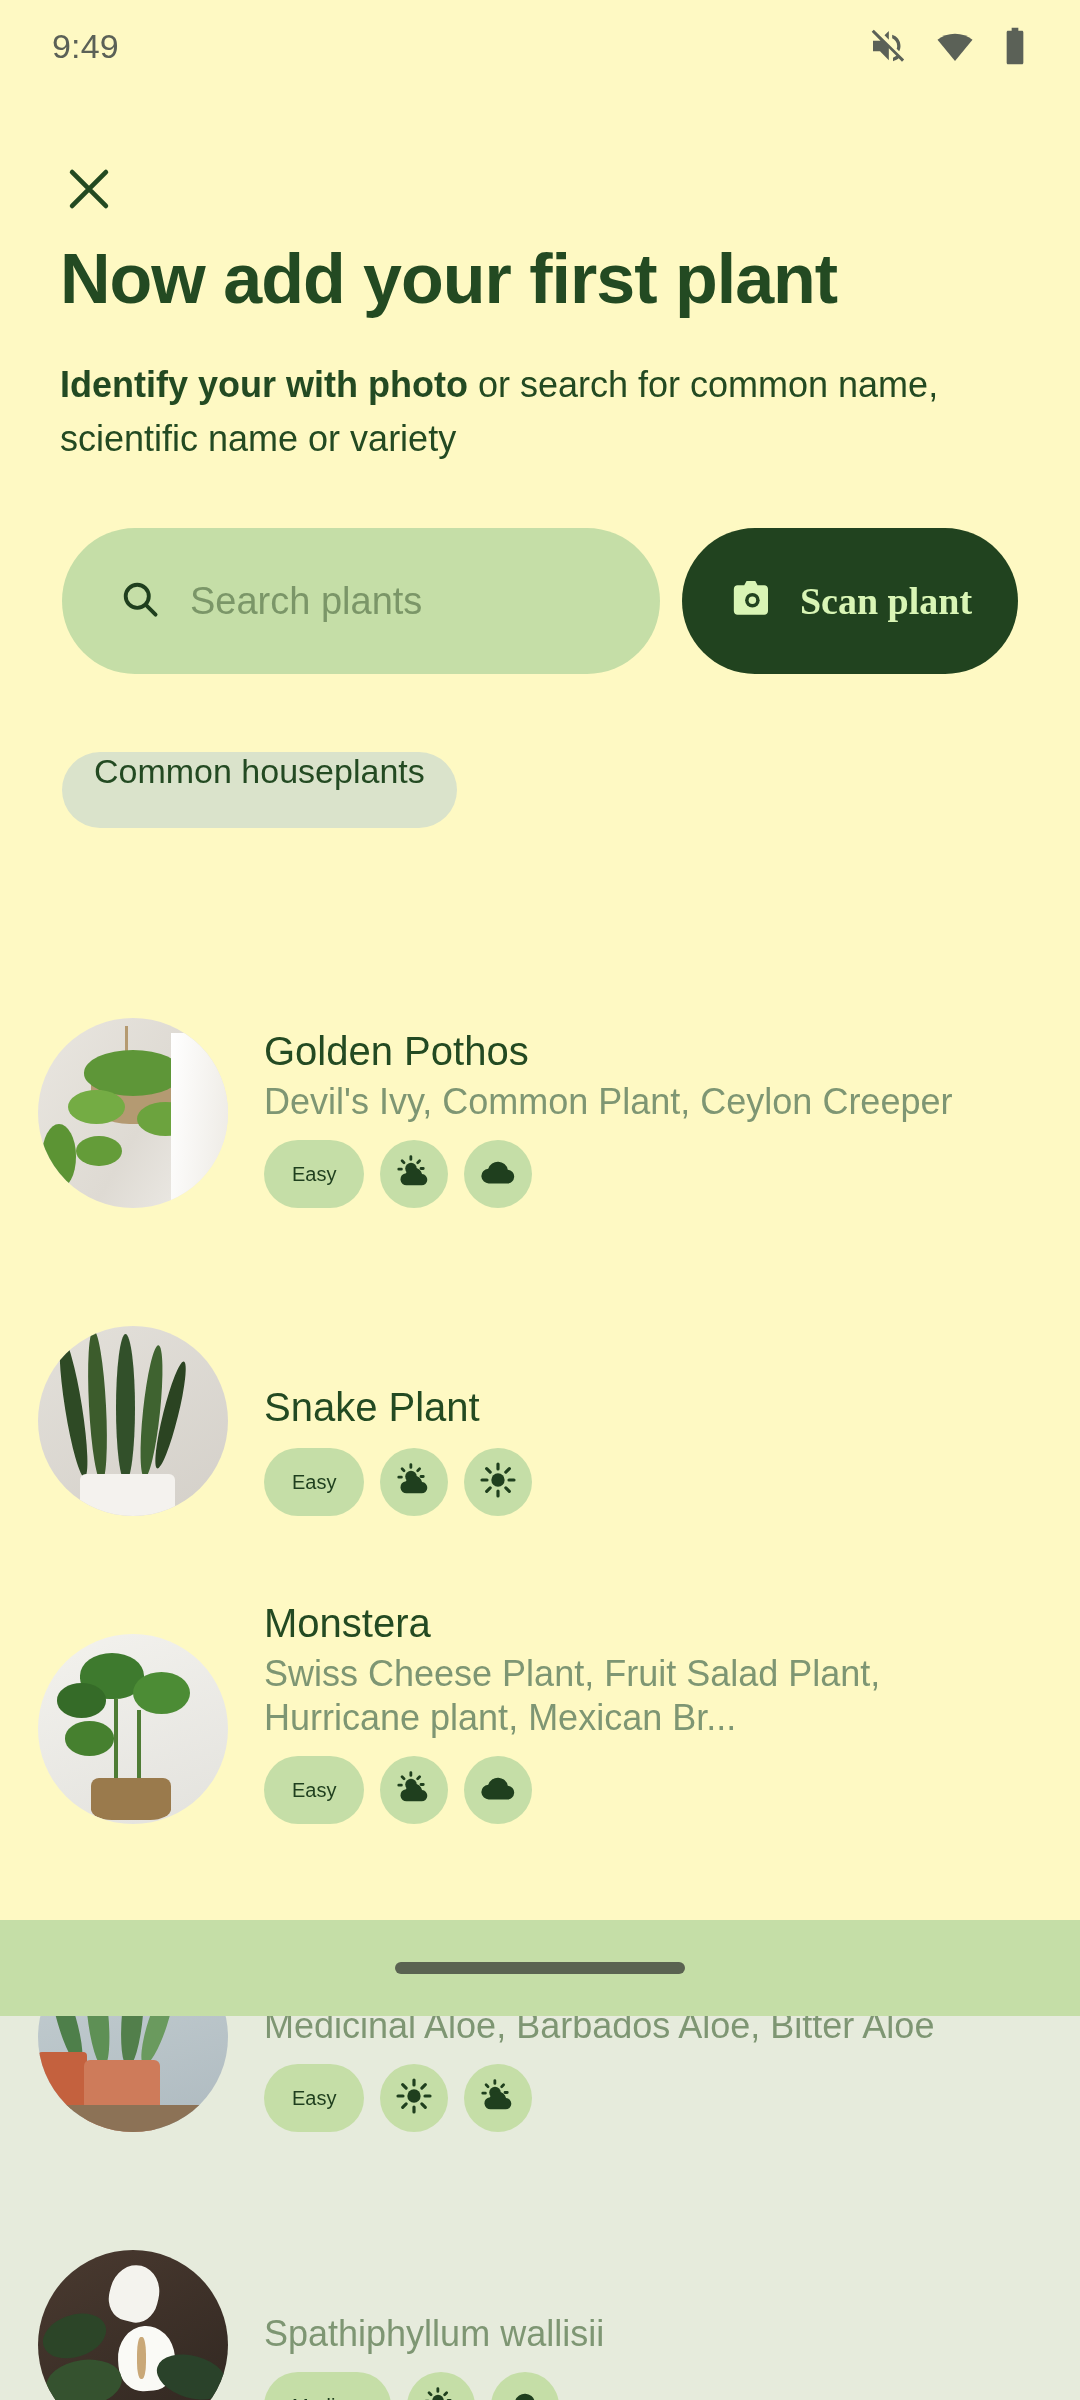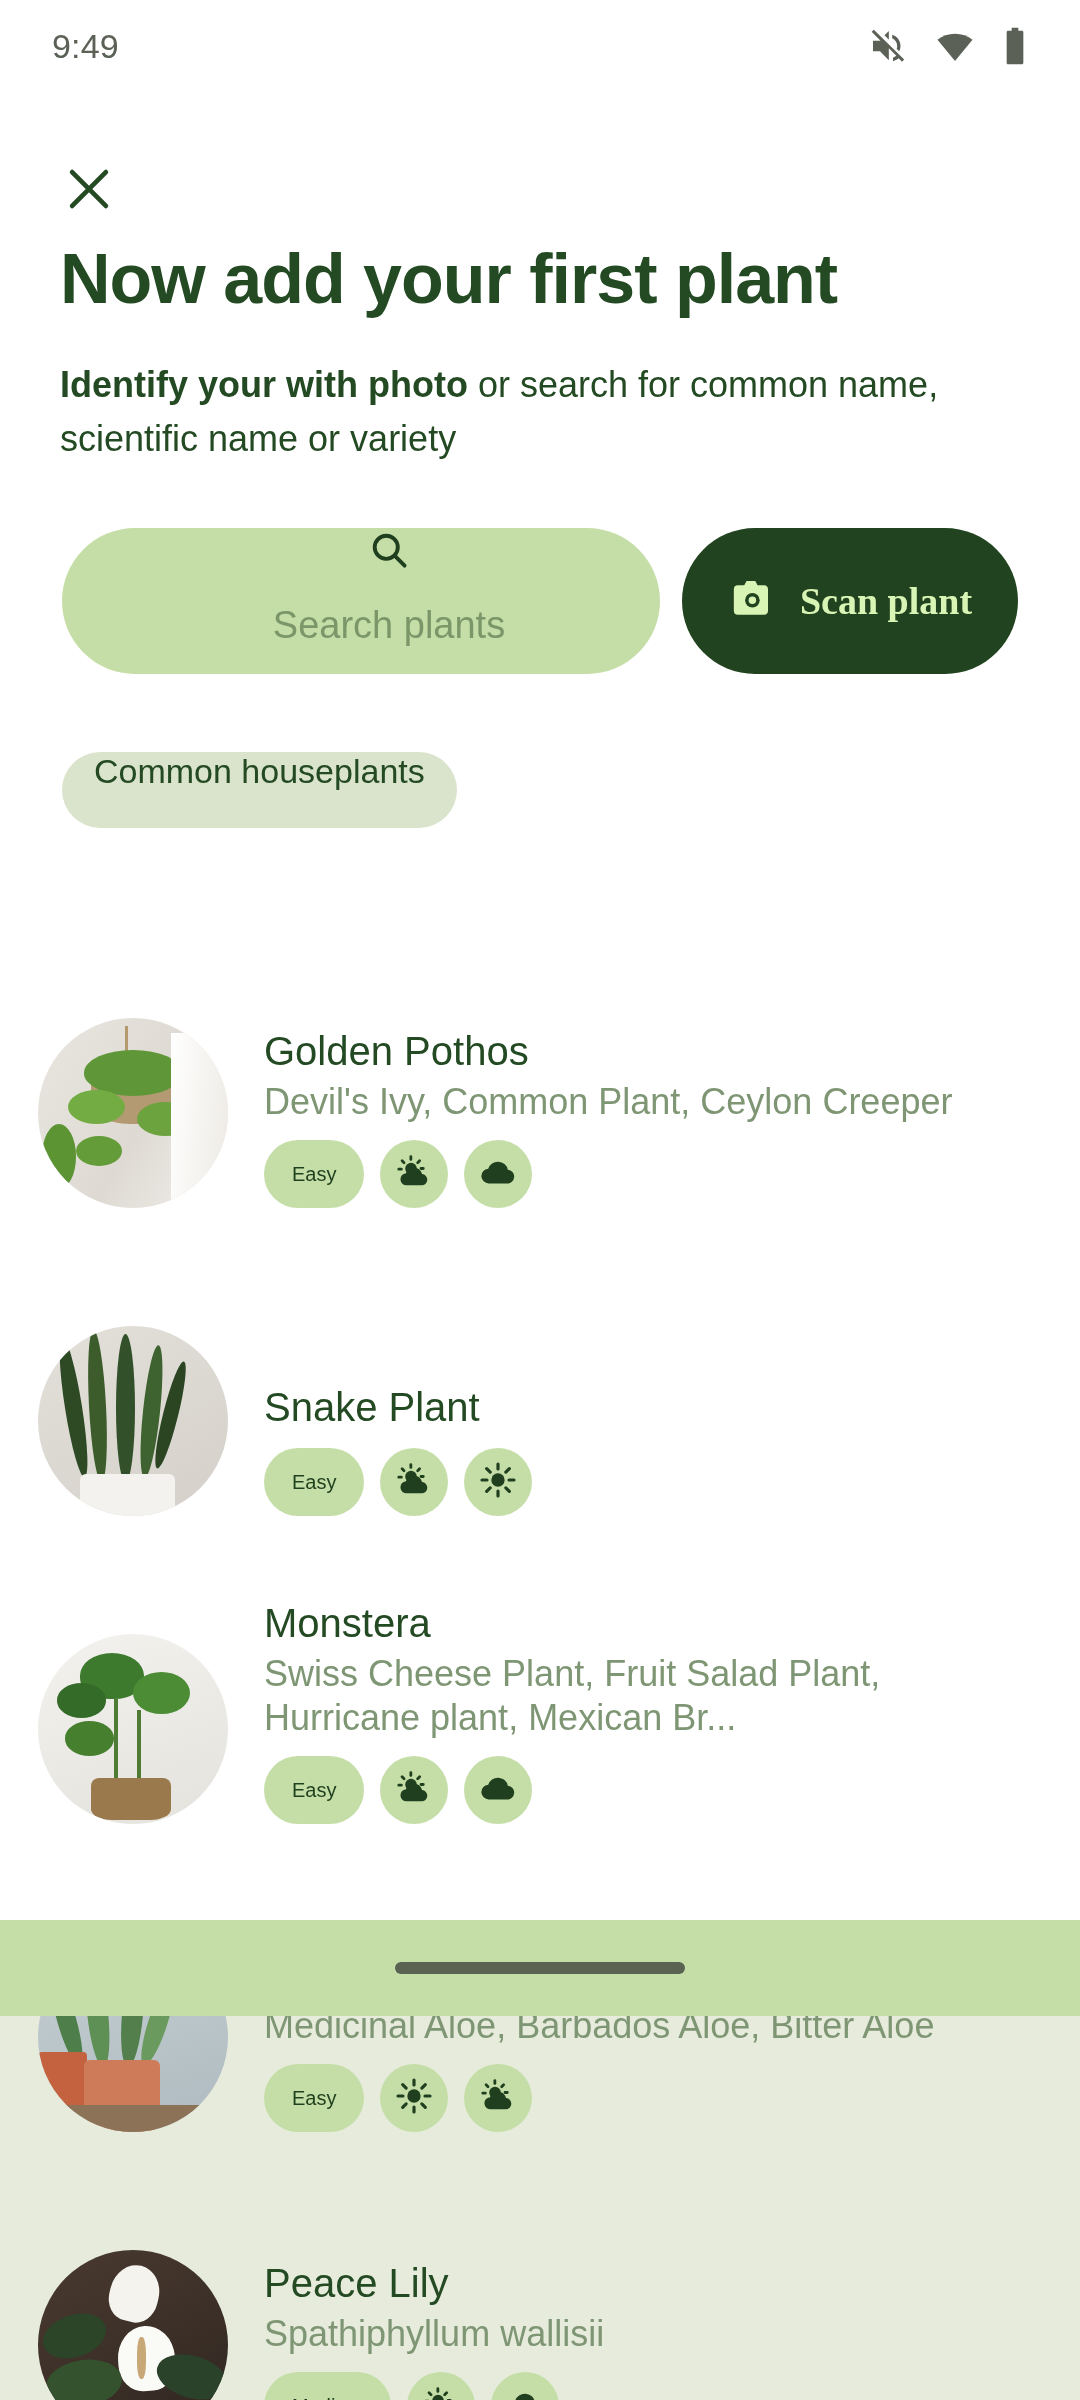--- a/index.html
+++ b/index.html
@@ -2,21 +2,21 @@
 <html><head>
 <meta charset="utf-8">
 <style>
   * { margin:0; padding:0; box-sizing:border-box; }
   html, body {
     width:1080px; height:2400px;
     background:#E6EBDC;
     font-family:"Liberation Sans", sans-serif;
     overflow:hidden;
   }
-  .screen { position:relative; width:1080px; height:2016px; background:#ffffff; }
+  .screen { position:relative; width:1080px; height:2016px; background:#fef9c3; }
 
   
   .statusbar {
     position:absolute; top:0; left:0; width:1080px; height:92px;
     display:flex; align-items:center; justify-content:space-between;
     padding:0 52px;
   }
   .status-time {
     font-size:34px; color:#5B6157; font-weight:400; letter-spacing:0.2px;
   }
@@ -46,21 +46,20 @@
   
   .search-row {
     position:absolute; left:62px; top:528px;
     display:flex; align-items:center; gap:22px;
   }
   .search-pill {
     width:598px; height:146px; border-radius:73px;
     background:#C5DEA7;
     display:flex; align-items:center; padding-left:56px; gap:28px;
     cursor:text;
-    flex-direction:column;
   }
   .search-placeholder {
     font-size:38px; color:#7B9668; font-weight:400;
   }
   .scan-btn {
     width:336px; height:146px; border-radius:73px;
     background:#21431F;
     display:flex; align-items:center; justify-content:center; gap:22px;
     cursor:pointer;
     font-family:Liberation Serif, serif;
@@ -334,21 +333,20 @@
             <div style="position:absolute;left:38%;top:8%;width:26%;height:30%;border-radius:60% 60% 50% 50%;background:#F4F3EE;transform:rotate(14deg)"></div>
             <div style="position:absolute;left:42%;top:40%;width:30%;height:34%;border-radius:60% 60% 50% 50%;background:#FAFAF6;transform:rotate(-4deg)"></div>
             <div style="position:absolute;left:52%;top:46%;width:5%;height:22%;border-radius:40%;background:#C9A878"></div>
             <div style="position:absolute;left:2%;top:34%;width:34%;height:22%;border-radius:50%;background:#2C4528;transform:rotate(-18deg)"></div>
             <div style="position:absolute;left:4%;top:58%;width:40%;height:24%;border-radius:50%;background:#35522F;transform:rotate(-8deg)"></div>
             <div style="position:absolute;left:62%;top:56%;width:38%;height:22%;border-radius:50%;background:#2A422A;transform:rotate(16deg)"></div>
             <div style="position:absolute;left:24%;top:80%;width:44%;height:24%;border-radius:50%;background:#55873E"></div>
           </div>
         </div>
         <div class="row-body">
-          <div class="plant-name">Peace Lily</div>
           <div class="plant-alt">Spathiphyllum wallisii</div>
           <div class="badges">
             <div class="badge text">
               <span class="badge-label">Medium</span>
             </div>
             <div class="badge icon">
               <span><svg width="42" height="42" viewBox="0 0 24 24" fill="none">
                   <g stroke="#1F3F1E" stroke-width="1.6" stroke-linecap="round">
                     <path d="M10.2 3.2v1.6M5.2 5.6l1.1 1.1M15.2 5.6l-1.1 1.1M3.3 10.4h1.5M16 10h1.3"></path>
                   </g>

